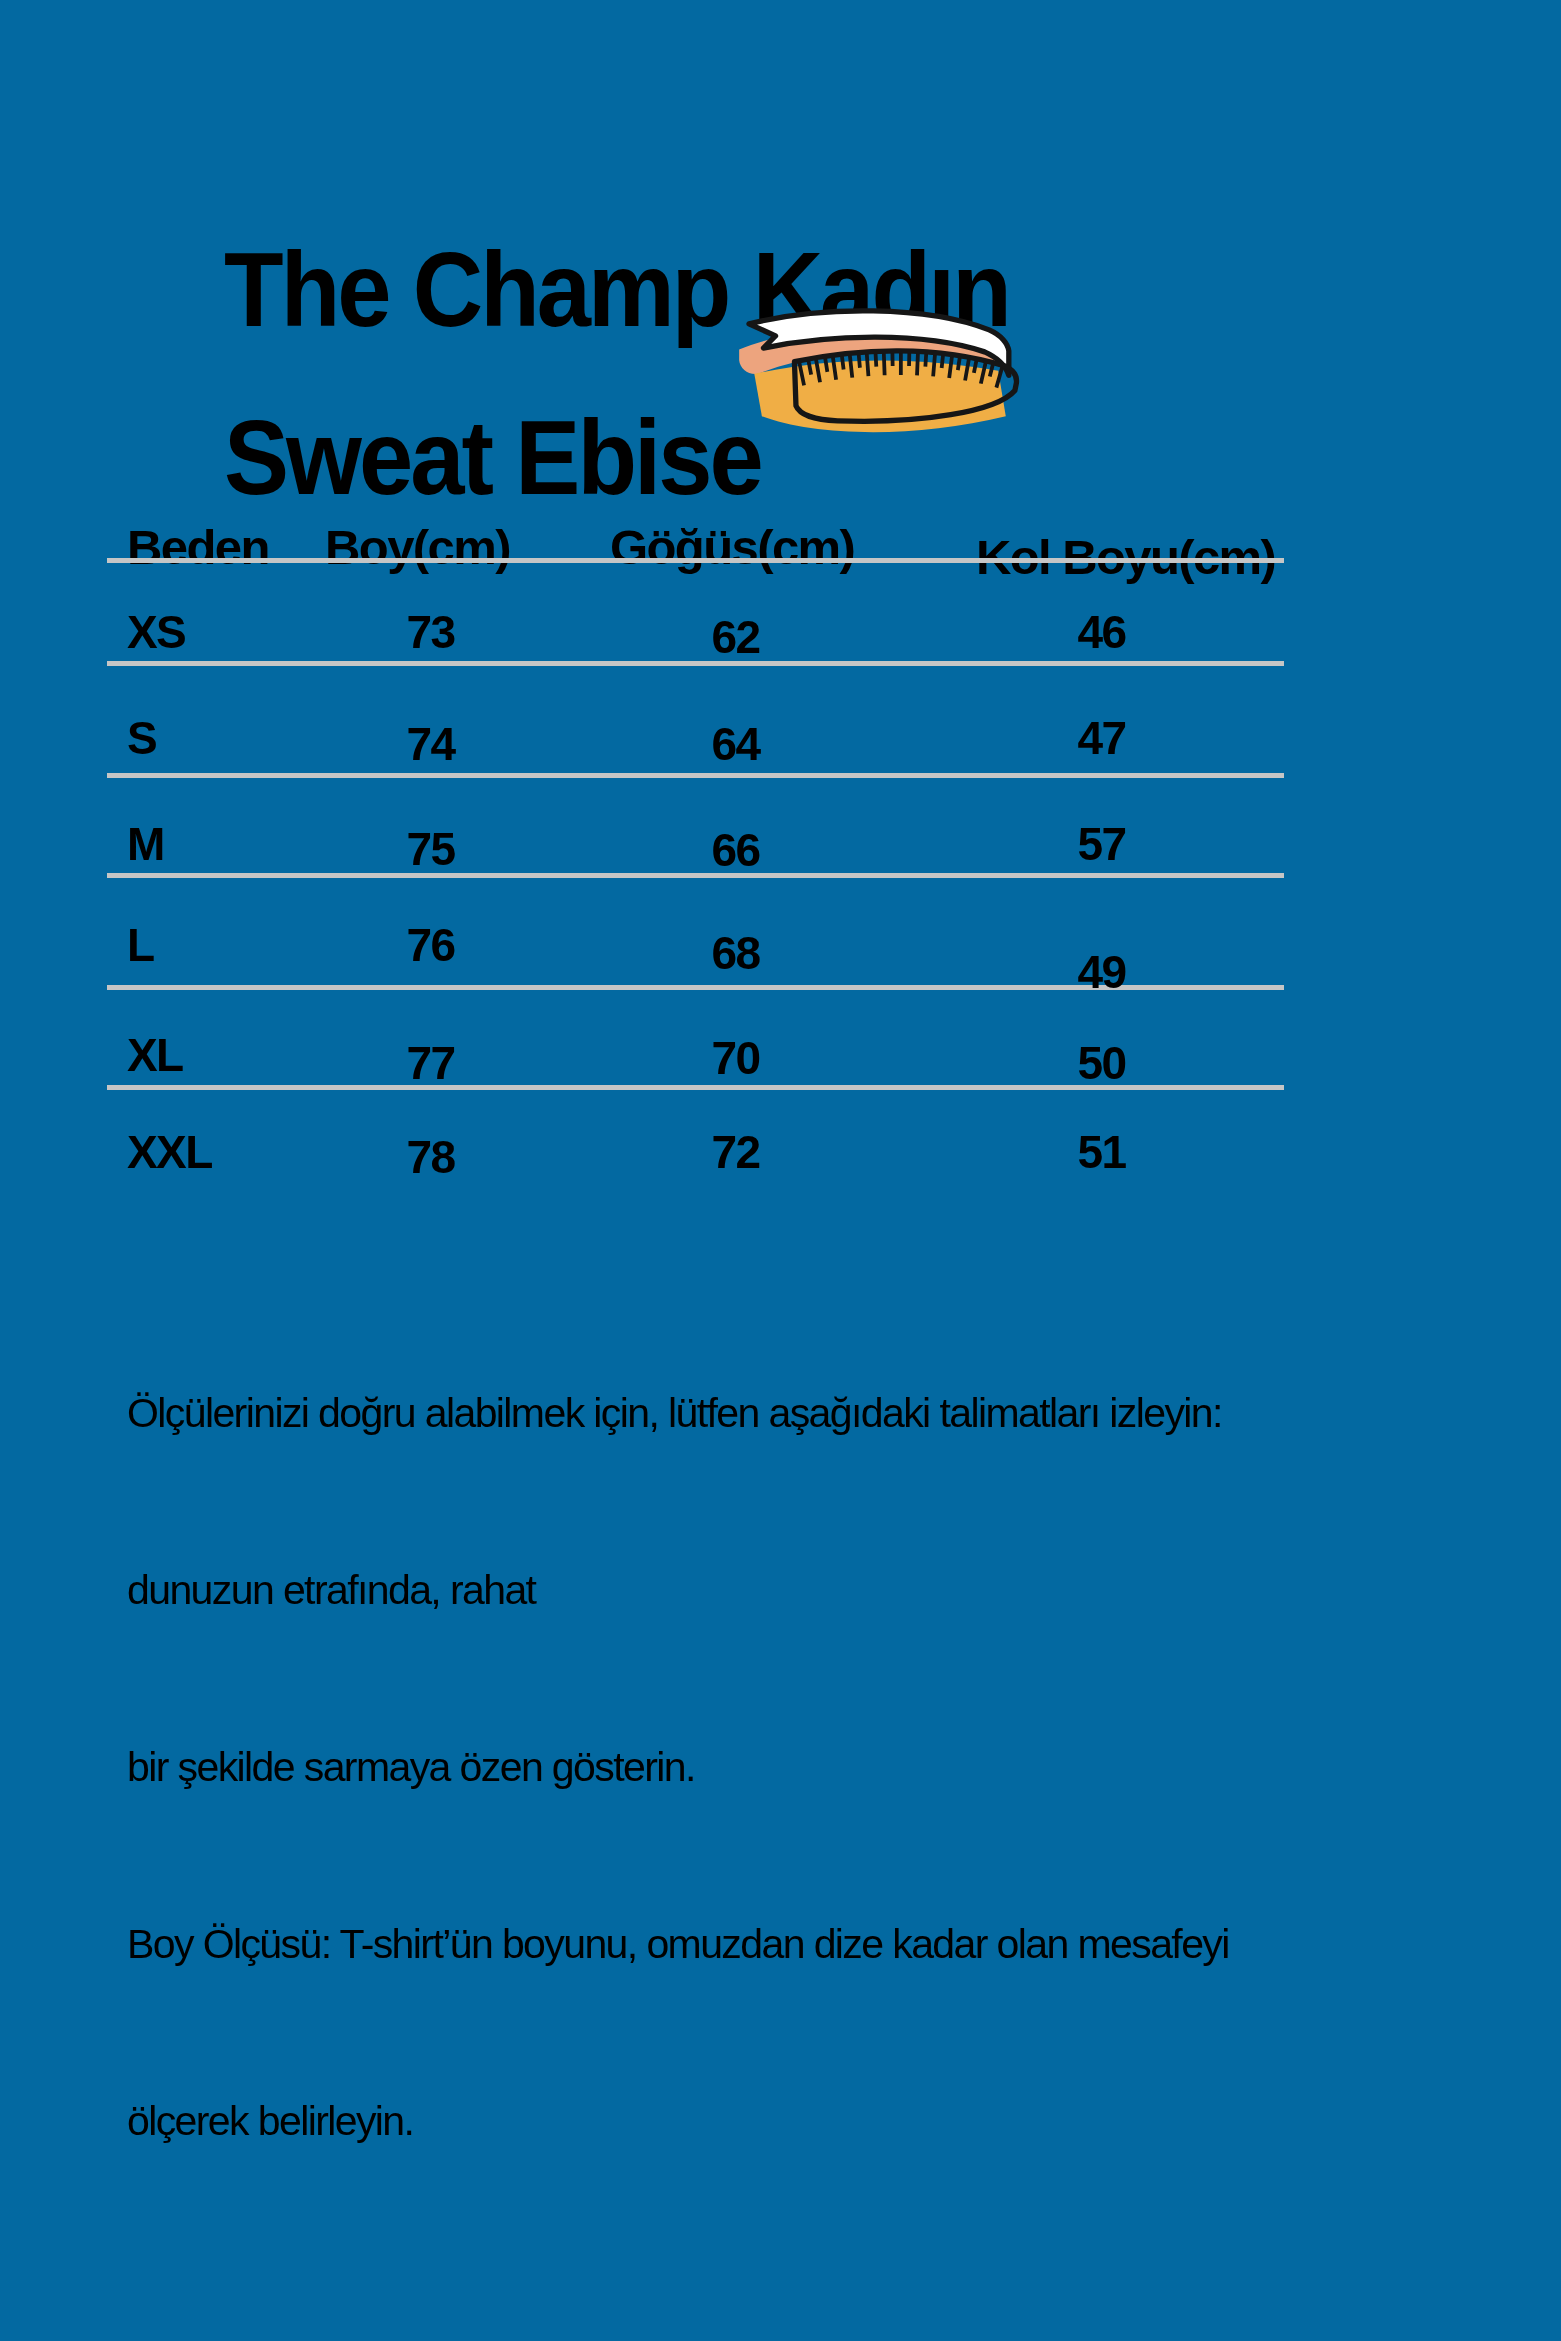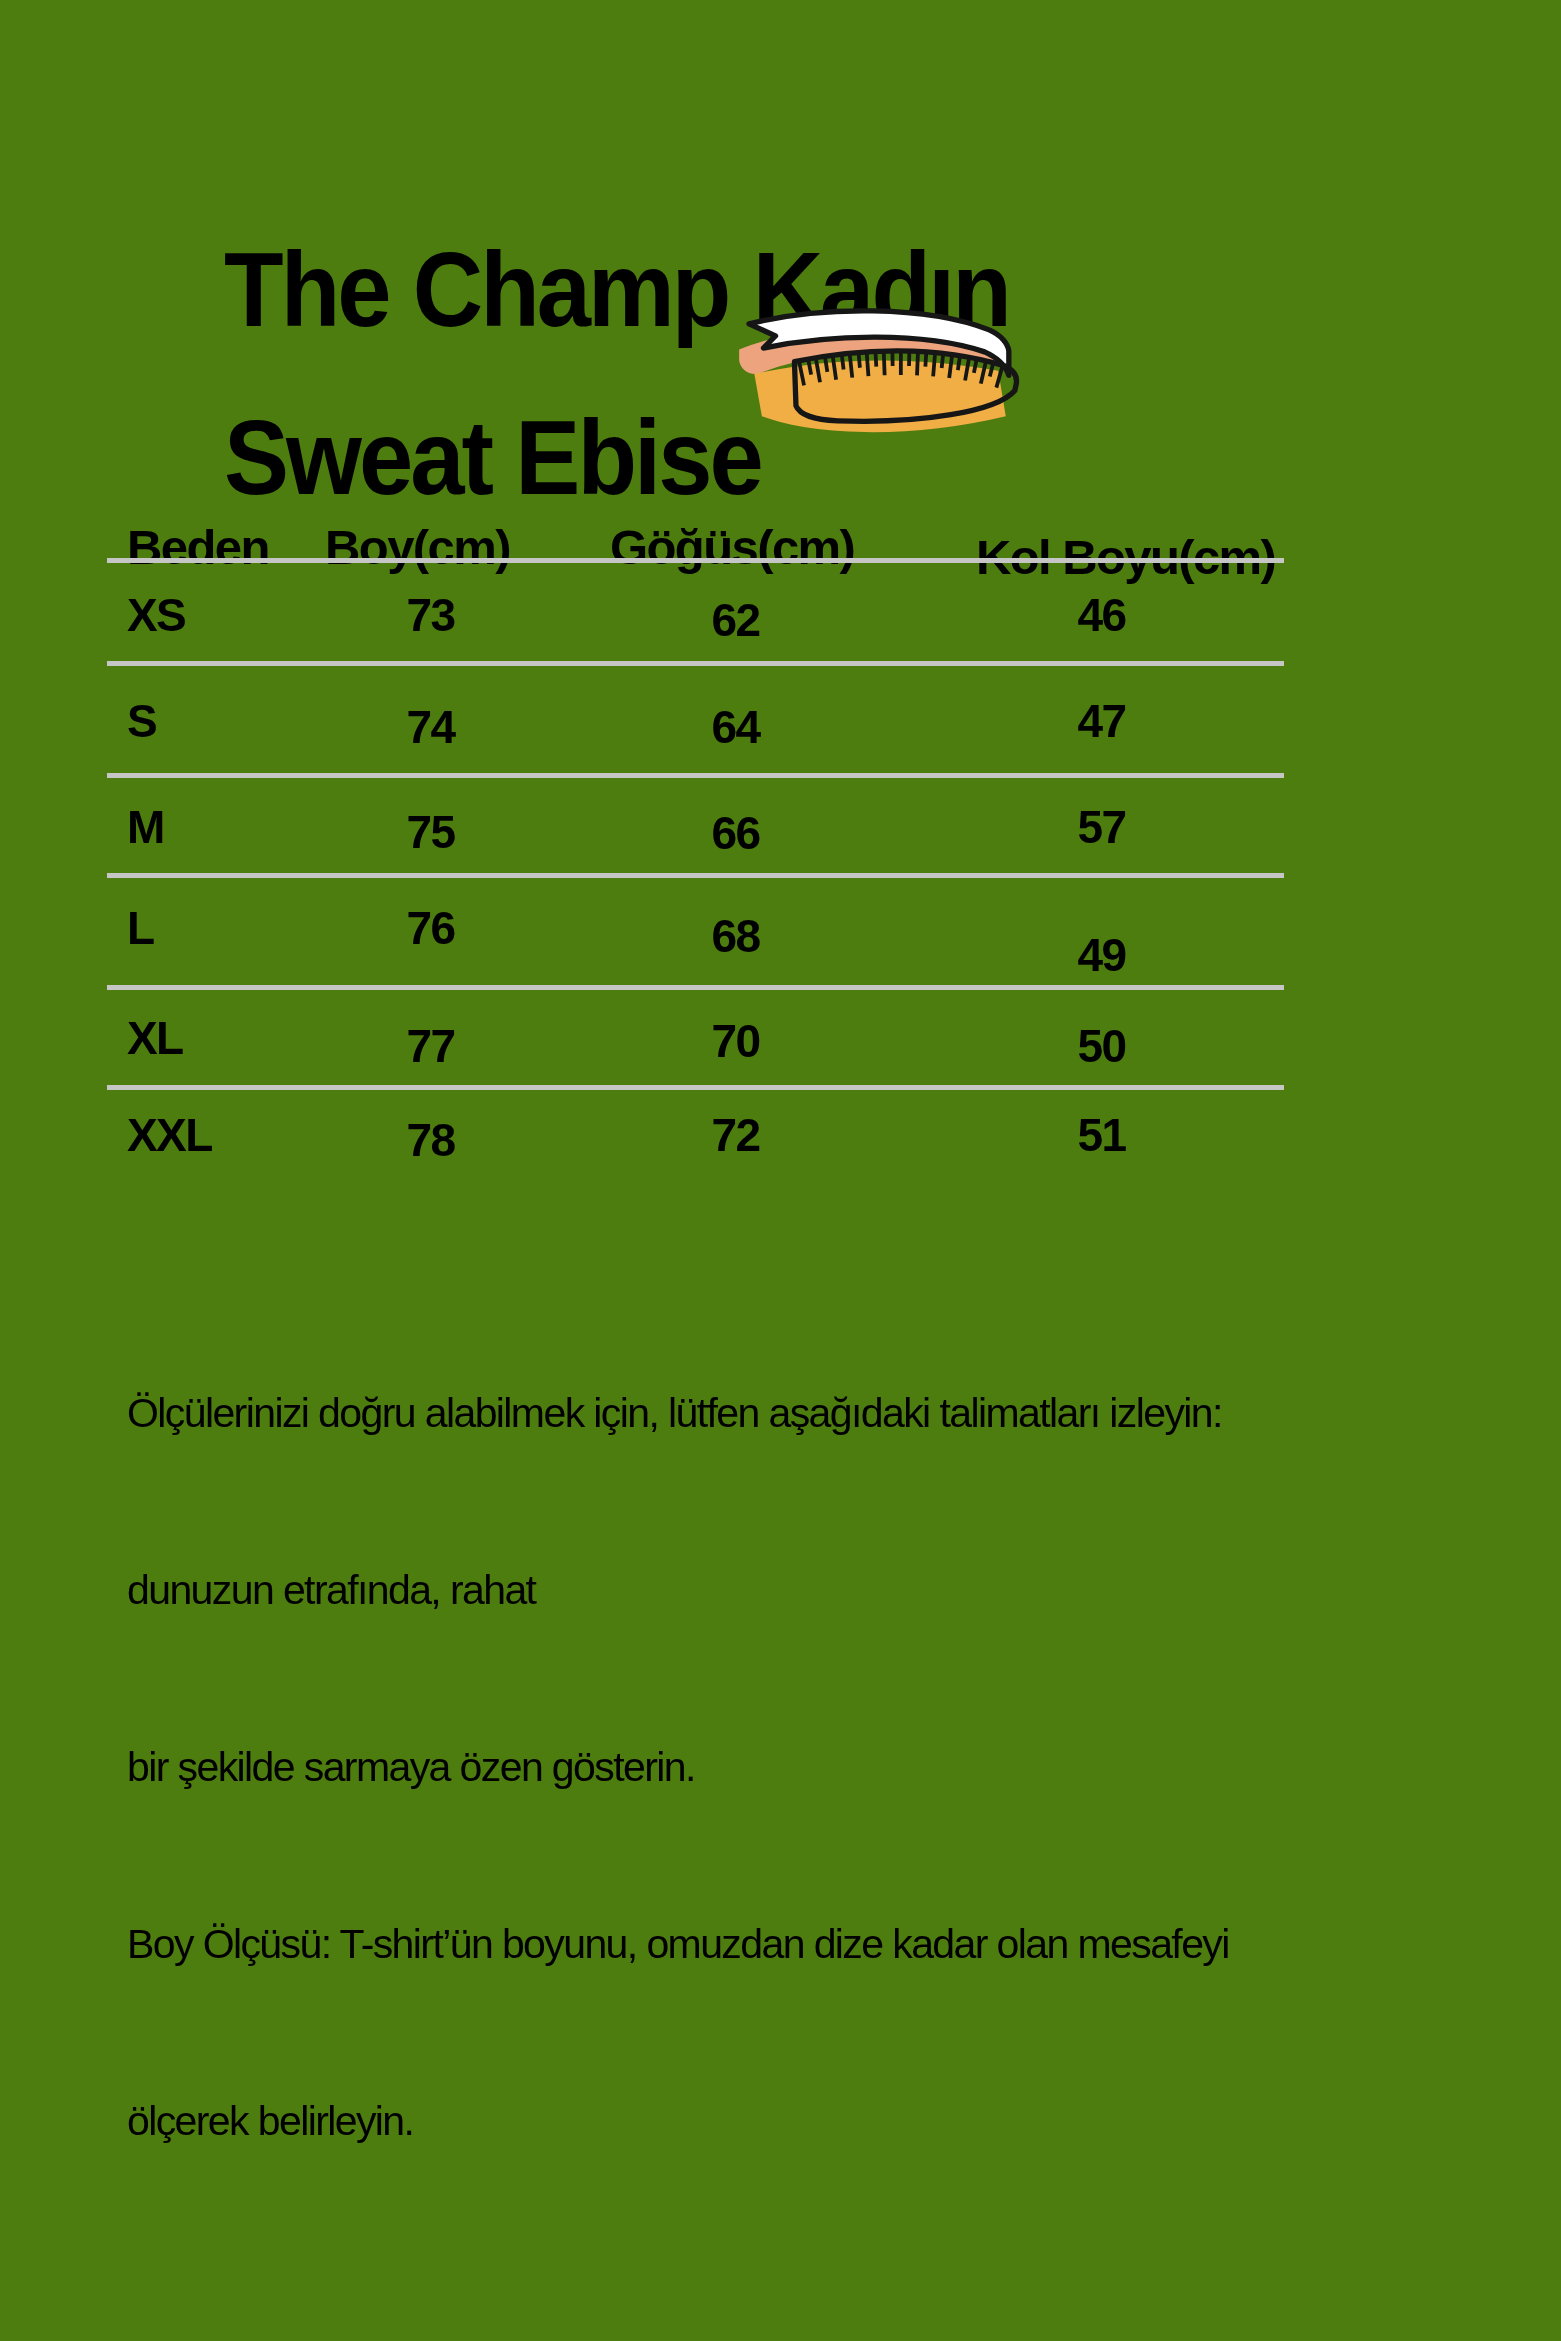--- a/index.html
+++ b/index.html
@@ -1,20 +1,20 @@
 <!DOCTYPE html>
 <html style="font-size:13px"><head>
 <meta charset="utf-8">
 <style>
   html,body{margin:0;padding:0;background:#fff;}
   .page{
     position:relative;
     width:1561px;
     height:2342px;
-    background:#4d7c0f;
+    background:#0369a1;
     font-family:"Liberation Sans", sans-serif;
     color:#000;
     overflow:hidden;
   }
   
   .title-line{
     position:absolute;
     left:119px;
     font-weight:700;
     font-size:106px;
@@ -65,21 +65,21 @@
   }
   #sep0{top:558px;}
   #sep1{top:661px;}
   #sep2{top:773px;}
   #sep3{top:873px;}
   #sep4{top:985px;}
   #sep5{top:1085px;}
 
   .trow{
     position:absolute; left:0; width:1561px; height:51px;
-    font-weight:700; font-size:46px; letter-spacing:-1.6px;
+    font-weight:700; font-size:46px; letter-spacing:-1.6px;margin-top:17px;
   }
   #row0{top:590px;}
   #row1{top:696px;}
   #row2{top:802px;}
   #row3{top:903px;}
   #row4{top:1013px;}
   #row5{top:1110px;}
   .trow .c0{left:127px;}
   .trow .c1{left:310px; width:241px; text-align:center;}
   .trow .c2{left:615px; width:241px; text-align:center;}

